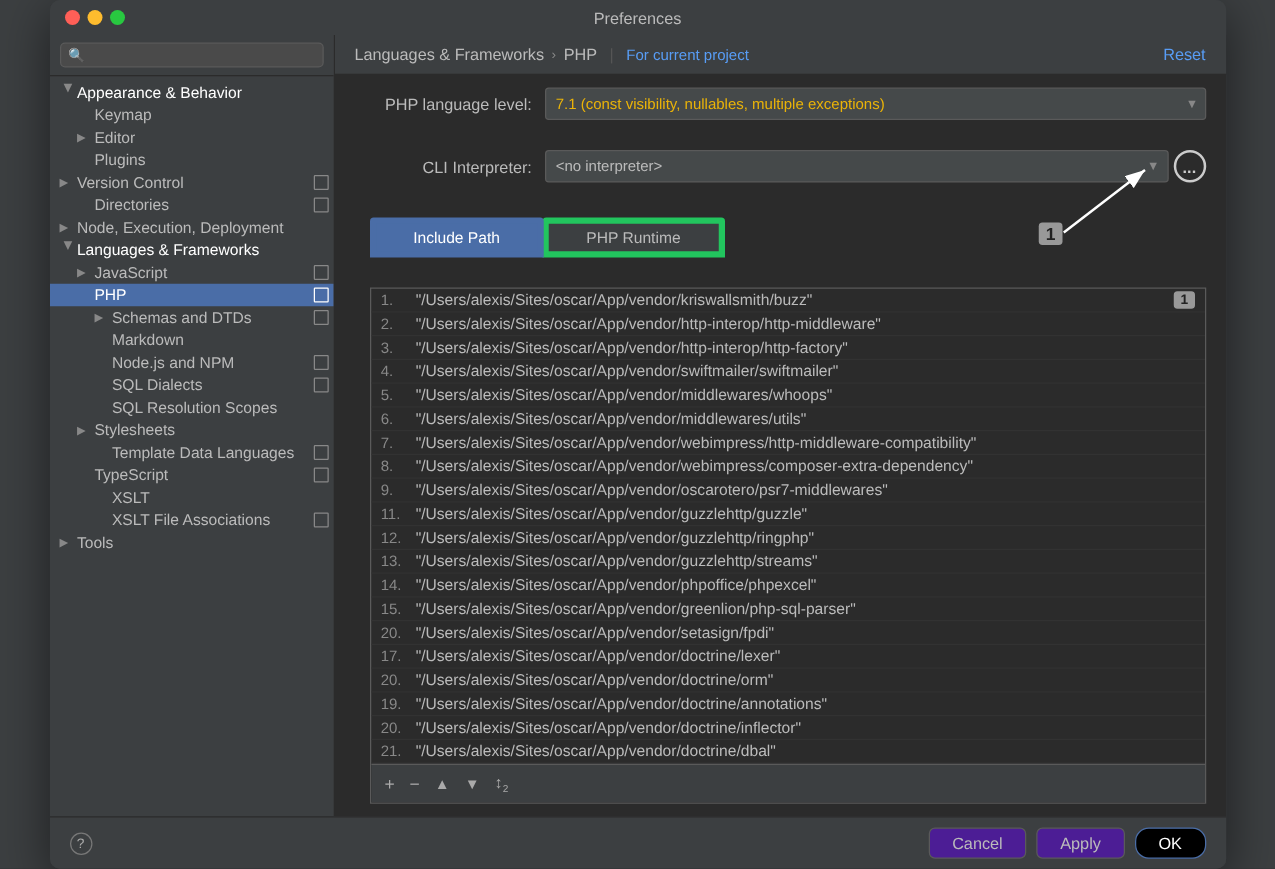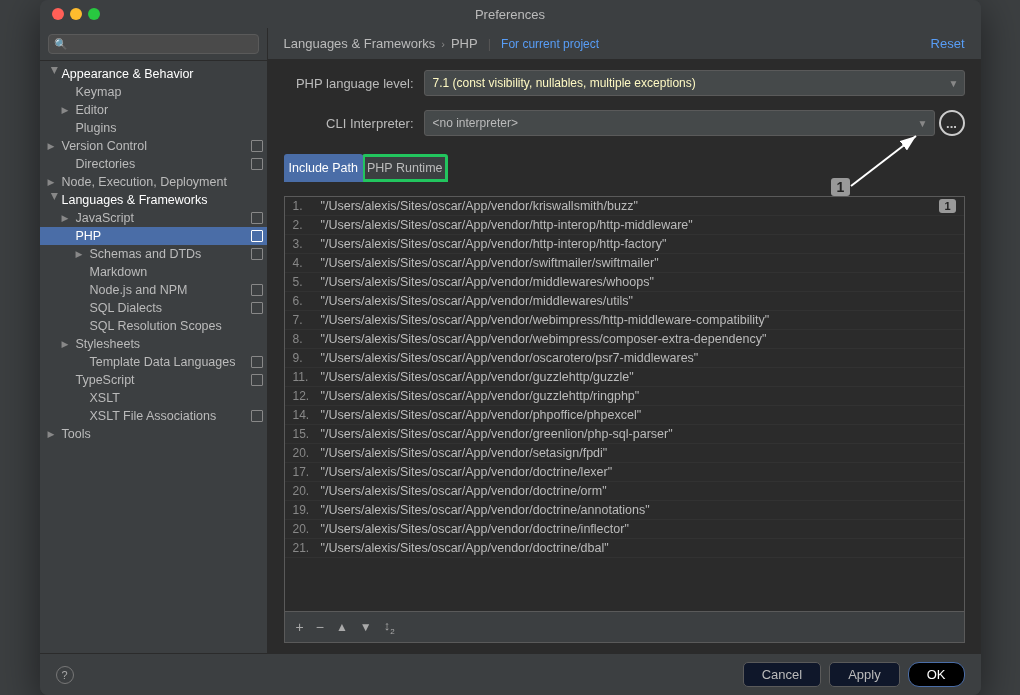--- a/index.html
+++ b/index.html
@@ -167,21 +167,22 @@
       border: none;
       cursor: pointer;
       font-size: 13px;
     }
     .panel-body {
       flex: 1;
       padding: 10px 16px;
       overflow: hidden;
       display: flex;
       flex-direction: column;
-      gap: 14px;
+      gap: 24px;
+      margin-left: 12px;
     }
     .form-row {
       display: flex;
       align-items: center;
       gap: 10px;
     }
     .form-label {
       color: #bbbbbb;
       font-size: 13px;
       width: 130px;
@@ -193,21 +194,21 @@
       position: relative;
       display: flex;
       align-items: center;
     }
     .form-select-display {
       flex: 1;
       background: #45494a;
       border: 1px solid #5a5a5a;
       border-radius: 3px;
       padding: 3px 28px 3px 8px;
-      color: #fef9c3;
+      color: #eab308;
       font-size: 12px;
       height: 26px;
       display: flex;
       align-items: center;
     }
     .dropdown-arrow {
       position: absolute;
       right: 6px;
       color: #888;
       font-size: 10px;
@@ -254,23 +255,23 @@
       flex-shrink: 0;
     }
     
     .tabs-bar {
       display: flex;
       gap: 0;
       align-items: flex-end;
       margin-top: 4px;
     }
     .tab {
-      padding: 4px 2px;
+      padding: 4px 30px;
       font-size: 12.5px;
-      border: 3px solid #22c55e;
+      border: 5px solid #22c55e;
       cursor: pointer;
       border-radius: 3px 3px 0 0;
       color: #bbbbbb;
       background: #3c3f41;
       margin-right: -1px;
     }
     .tab.active {
       background: #4a6da7;
       color: #ffffff;
       border-color: #4a6da7;
@@ -345,21 +346,21 @@
       background: #3c3f41;
       border-top: 1px solid #2b2b2b;
       flex-shrink: 0;
     }
     .footer-btn {
       padding: 4px 18px;
       font-size: 13px;
       border-radius: 5px;
       border: 1px solid #5a5a5a;
       cursor: pointer;
-      background: #0f172a;
+      background: #4c1d95;
       color: #bbbbbb;
     }
     .footer-btn.primary {
       background: #000000;
       color: #ffffff;
       border-color: #4a6da7;
       border-radius: 11px;
     }
     .help-icon {
       width: 18px;
@@ -601,20 +602,24 @@
                 <span class="path-num">9.</span>
                 <span>"/Users/alexis/Sites/oscar/App/vendor/oscarotero/psr7-middlewares"</span>
               </div>
               <div class="path-item">
                 <span class="path-num">11.</span>
                 <span>"/Users/alexis/Sites/oscar/App/vendor/guzzlehttp/guzzle"</span>
               </div>
               <div class="path-item">
                 <span class="path-num">12.</span>
                 <span>"/Users/alexis/Sites/oscar/App/vendor/guzzlehttp/ringphp"</span>
+              </div>
+              <div class="path-item">
+                <span class="path-num">13.</span>
+                <span>"/Users/alexis/Sites/oscar/App/vendor/guzzlehttp/streams"</span>
               </div>
               <div class="path-item">
                 <span class="path-num">14.</span>
                 <span>"/Users/alexis/Sites/oscar/App/vendor/phpoffice/phpexcel"</span>
               </div>
               <div class="path-item">
                 <span class="path-num">15.</span>
                 <span>"/Users/alexis/Sites/oscar/App/vendor/greenlion/php-sql-parser"</span>
               </div>
               <div class="path-item">

